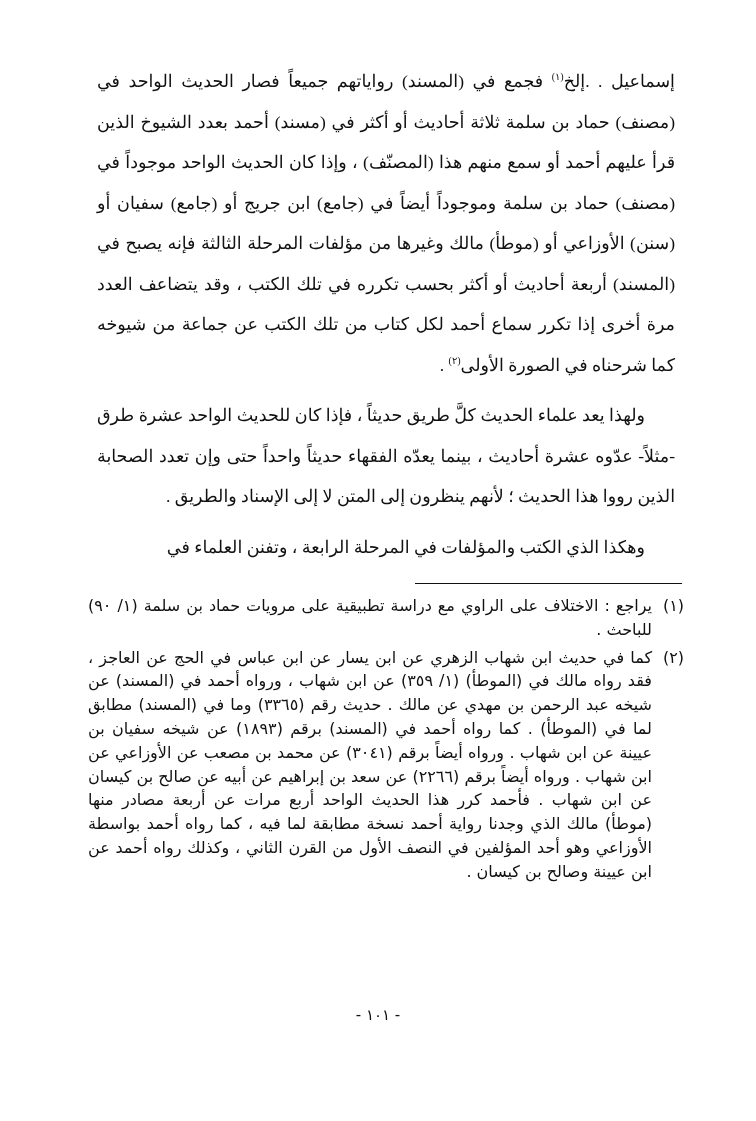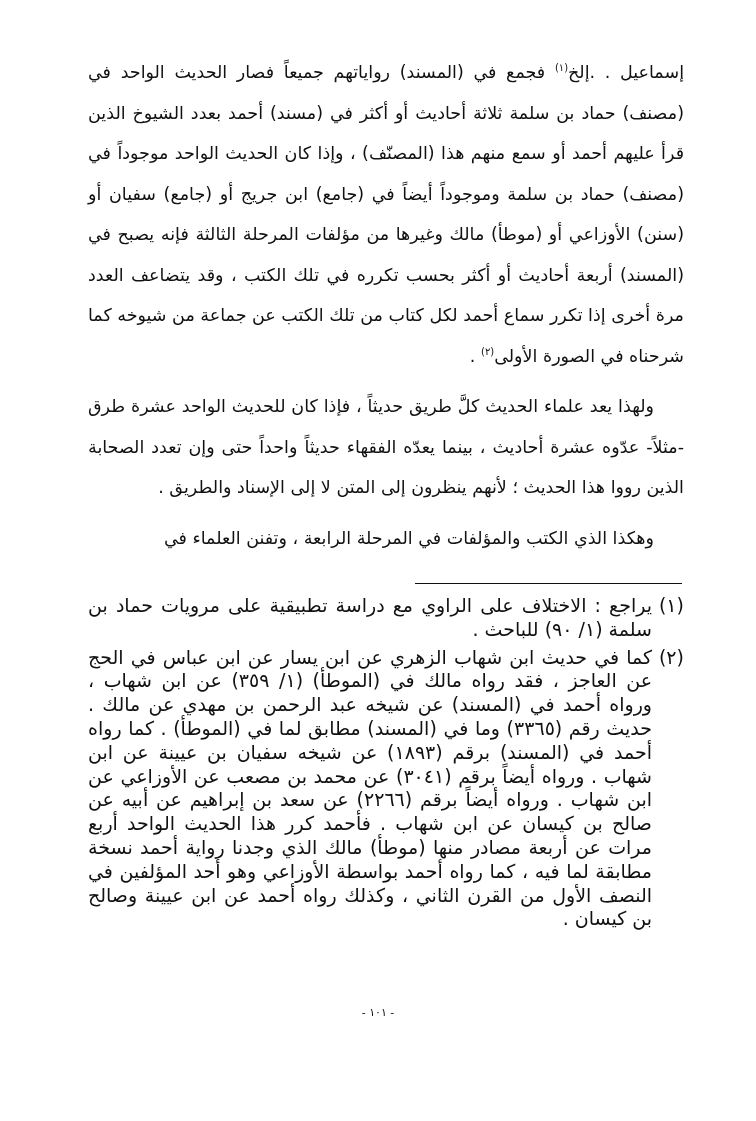--- a/index.html
+++ b/index.html
@@ -23,21 +23,22 @@
     direction: rtl;
   }
   .body-text {
     font-size: 17.5px;
     line-height: 40.5px;
     text-align: justify;
     text-align-last: right;
     margin: 0;
   }
   .para {
-    margin: 0;
+    margin: 9px;
+    font-family: Liberation Serif, serif;
   }
   .para.indent {
     text-indent: 30px;
   }
   .para.spaced {
     margin-top: 10px;
   }
   sup.fn-ref {
     font-size: 10px;
     line-height: 0;
@@ -50,42 +51,42 @@
     width: 267px;
     height: 0;
     border-top: 1.5px solid #111111;
   }
   .footnotes {
     position: absolute;
     top: 594px;
     left: 88px;
     width: 596px;
     direction: rtl;
-    font-size: 19px;
+    font-size: 16px;
     line-height: 23.8px;
   }
   .footnote {
     margin: 0 0 4px 0;
     padding-right: 32px;
     text-indent: -32px;
     text-align: justify;
     text-align-last: right;
   }
   .fn-num {
     display: inline-block;
     width: 32px;
     text-indent: 0;
   }
   .page-number {
     position: absolute;
     top: 1006px;
     left: 0;
     width: 756px;
     text-align: center;
-    font-size: 11px;
+    font-size: 15px;
     direction: rtl;
     letter-spacing: 2px;
   }
 </style>
 </head>
 <body>
 
 <div class="page">
   <div class="body-text">
     <p class="para"><span>إسماعيل . .إلخ</span><sup class="fn-ref">(١)</sup><span> فجمع في (المسند) رواياتهم جميعاً فصار الحديث الواحد في (مصنف) حماد بن سلمة ثلاثة أحاديث أو أكثر في (مسند) أحمد بعدد الشيوخ الذين قرأ عليهم أحمد أو سمع منهم هذا (المصنّف) ، وإذا كان الحديث الواحد موجوداً في (مصنف) حماد بن سلمة وموجوداً أيضاً في (جامع) ابن جريج أو (جامع) سفيان أو (سنن) الأوزاعي أو (موطأ) مالك وغيرها من مؤلفات المرحلة الثالثة فإنه يصبح في (المسند) أربعة أحاديث أو أكثر بحسب تكرره في تلك الكتب ، وقد يتضاعف العدد مرة أخرى إذا تكرر سماع أحمد لكل كتاب من تلك الكتب عن جماعة من شيوخه كما شرحناه في الصورة الأولى</span><sup class="fn-ref">(٢)</sup><span> .</span></p>

